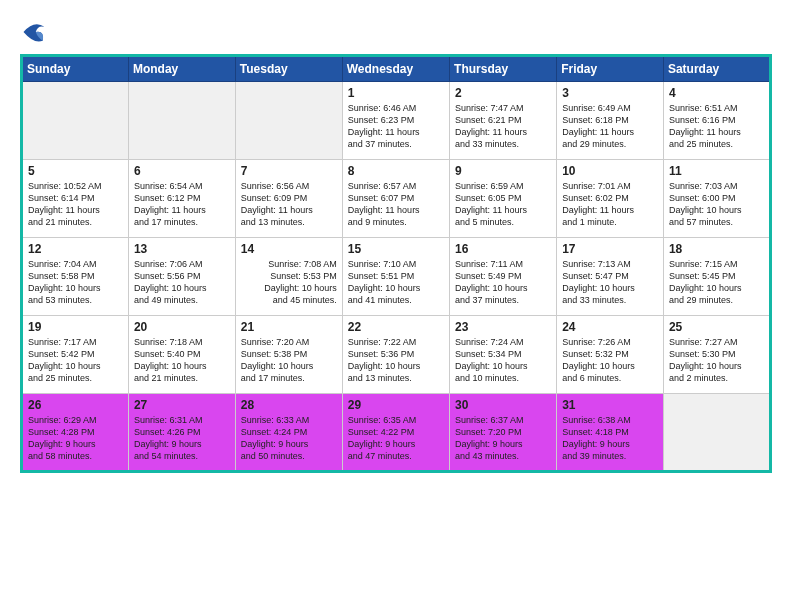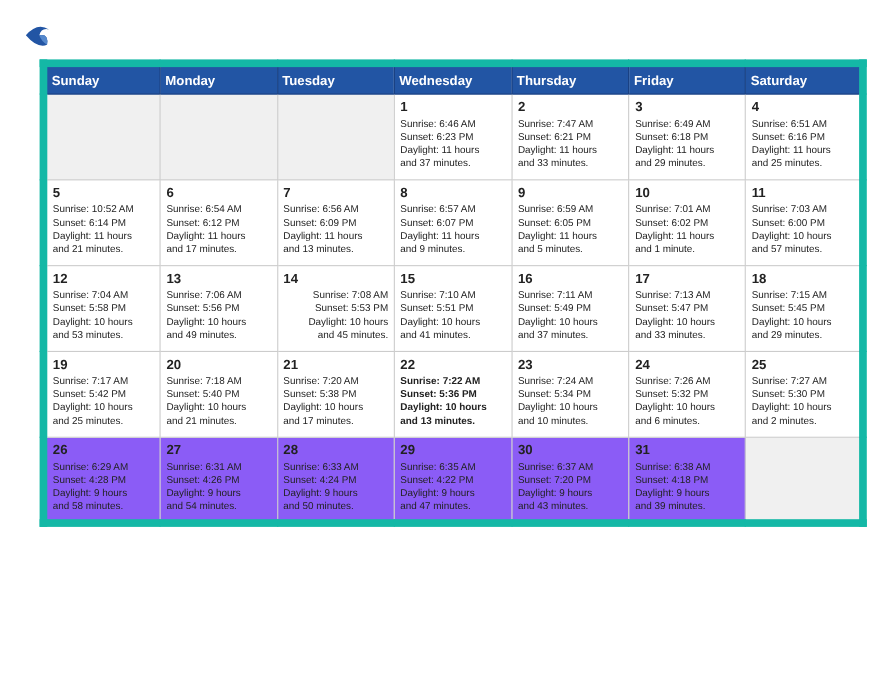--- a/index.html
+++ b/index.html
@@ -47,22 +47,21 @@
       color: #1a1a1a;
       line-height: 1.1;
     }
     .location {
       font-size: 13px;
       color: #333;
     }
     .calendar {
       width: 100%;
       border-collapse: collapse;
-      border: 7px solid #14b8a6;
-      margin-left: 16px;
+      border: 3px solid #14b8a6;
     }
     .calendar th {
       background: #2255a4;
       color: #fff;
       font-size: 12px;
       font-weight: bold;
       padding: 5px 4px;
       text-align: left;
       border: 1px solid #1a4080;
     }
@@ -76,21 +75,21 @@
       color: #222;
       background: #fff;
     }
     .calendar td.empty {
       background: #f0f0f0;
     }
     .calendar tr:last-child td {
       background: #f0f0f0;
     }
     .calendar tr:last-child td.has-data {
-      background: #8b5cf6;
+      background: #d946ef;
     }
     .day-num {
       font-size: 12px;
       font-weight: bold;
       margin-bottom: 2px;
       display: block;
     }
     .cell-text {
       font-size: 9px;
       line-height: 1.35;
@@ -283,21 +282,21 @@
           </td>
           <td class="has-data">
             <span class="day-num">21</span>
             <div class="cell-text" style="white-space: pre-line;">Sunrise: 7:20 AM
 Sunset: 5:38 PM
 Daylight: 10 hours
 and 17 minutes.</div>
           </td>
           <td class="has-data">
             <span class="day-num">22</span>
-            <div class="cell-text" style="white-space: pre-line; font-weight: bold;">Sunrise: 7:22 AM
+            <div class="cell-text" style="white-space: pre-line;">Sunrise: 7:22 AM
 Sunset: 5:36 PM
 Daylight: 10 hours
 and 13 minutes.</div>
           </td>
           <td class="has-data">
             <span class="day-num">23</span>
             <div class="cell-text" style="white-space: pre-line;">Sunrise: 7:24 AM
 Sunset: 5:34 PM
 Daylight: 10 hours
 and 10 minutes.</div>

